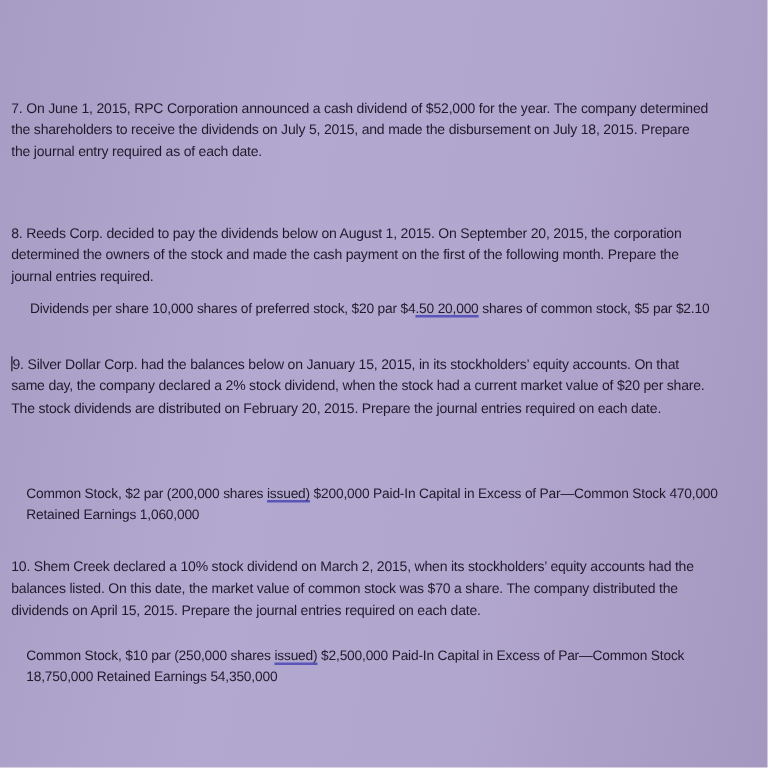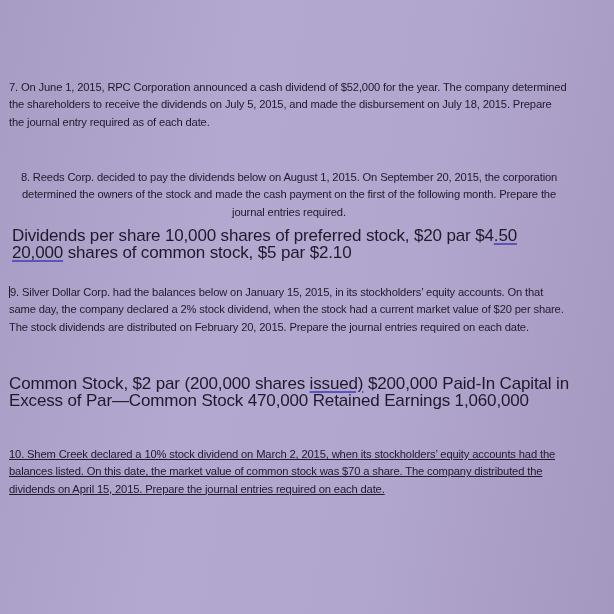--- a/index.html
+++ b/index.html
@@ -26,24 +26,24 @@
       width: 560px;
       font-size: 11.2px;
       line-height: 17.3px;
       letter-spacing: -0.15px;
       margin: 0;
     }
     .sub {
       position: absolute;
       left: 9px;
       width: 560px;
-      font-size: 17px;
+      font-size: 11px;
       line-height: 17.3px;
       letter-spacing: -0.15px;
-      margin: 0;
+      margin: 12px;
     }
     .underline-link {
       text-decoration: underline;
       text-decoration-color: #5a55b8;
       text-decoration-thickness: 1.5px;
       text-underline-offset: 2px;
     }
     .cursor-mark {
       display: inline-block;
       width: 1px;
@@ -55,31 +55,34 @@
   </style>
 </head>
 <body>
 
 <div class="page">
 
   <p class="para" style="top:79px;">
     <span>7. On June 1, 2015, RPC Corporation announced a cash dividend of $52,000 for the year. The company determined the shareholders to receive the dividends on July 5, 2015, and made the disbursement on July 18, 2015. Prepare the journal entry required as of each date.</span>
   </p>
 
-  <p class="para" style="top:169px;text-align:center;">
+  <p class="para" style="top:179px;">
     <span>8. Reeds Corp. decided to pay the dividends below on August 1, 2015. On September 20, 2015, the corporation determined the owners of the stock and made the cash payment on the first of the following month. Prepare the journal entries required.</span>
   </p>
   <p class="sub" style="top:227px; left:12px;">
     <span>Dividends per share 10,000 shares of preferred stock, $20 par $4</span><span class="underline-link">.50 20,000</span><span> shares of common stock, $5 par  $2.10</span>
   </p>
 
   <p class="para" style="top:284px;">
     <span class="cursor-mark"></span><span>9</span><span>. Silver Dollar Corp. had the balances below on January 15, 2015, in its stockholders’ equity accounts. On that same day, the company declared a 2% stock dividend, when the stock had a current market value of $20 per share. The stock dividends are distributed on February 20, 2015. Prepare the journal entries required on each date.</span>
   </p>
   <p class="sub" style="top:375px;">
     <span>Common Stock, $2 par (200,000 shares </span><span class="underline-link">issued)</span><span>  $200,000  Paid-In Capital in Excess of Par—Common Stock 470,000 Retained Earnings 1,060,000</span>
   </p>
 
-  <p class="para" style="top:446px;text-decoration:underline;">
+  <p class="para" style="top:446px;">
     <span>10. Shem Creek declared a 10% stock dividend on March 2, 2015, when its stockholders’ equity accounts had the balances listed. On this date, the market value of common stock was $70 a share. The company distributed the dividends on April 15, 2015. Prepare the journal entries required on each date.</span>
+  </p>
+  <p class="sub" style="top:505px;">
+    <span>Common Stock, $10 par (250,000 shares </span><span class="underline-link">issued)</span><span>  $2,500,000  Paid-In Capital in Excess of Par—Common Stock 18,750,000 Retained Earnings 54,350,000</span>
   </p>
 
 </div>
 
 </body></html>

